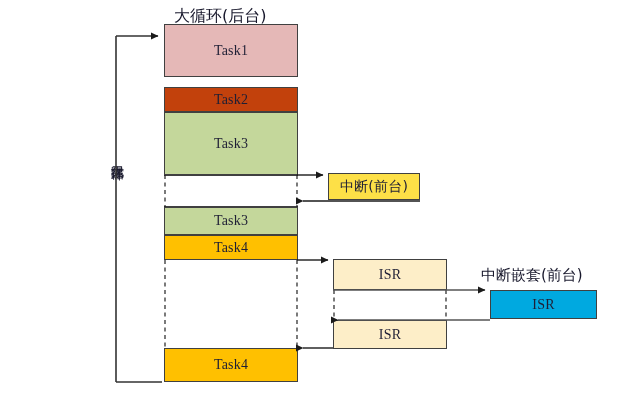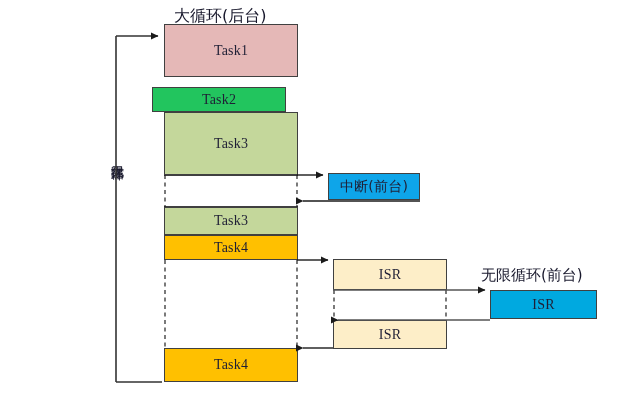--- a/index.html
+++ b/index.html
@@ -64,41 +64,41 @@
     pointer-events: none;
   }
 </style>
 </head>
 <body>
 
 <div id="diagram">
 
   <div class="label" style="left:142px; top:6px; font-size:16px;">大循环(后台)</div>
 
-  <div class="label" style="left:449px; top:266px; font-size:15px;">无限循环(前台)</div>
+  <div class="label" style="left:449px; top:266px; font-size:15px;">中断嵌套(前台)</div>
 
   <div class="vlabel" style="left:76px; top:155px; font-size:13px;">无限循环</div>
 
   <div class="box" style="left:132px; top:24px; width:134px; height:53px; background:#e5b8b7;">Task1</div>
 
-  <div class="box" style="left:120px; top:87px; width:134px; height:25px; background:#22c55e;">Task2</div>
+  <div class="box" style="left:132px; top:87px; width:134px; height:25px; background:#c2410c;">Task2</div>
 
   <div class="box" style="left:132px; top:112px; width:134px; height:63px; background:#c4d79b;">Task3</div>
 
   <div class="box" style="left:132px; top:175px; width:134px; height:32px; background:#ffffff; border-left:none; border-right:none;"></div>
 
   <div class="box" style="left:132px; top:207px; width:134px; height:28px; background:#c4d79b;">Task3</div>
 
   <div class="box" style="left:132px; top:235px; width:134px; height:25px; background:#ffc000;">Task4</div>
 
   <div class="box" style="left:132px; top:260px; width:134px; height:88px; background:#ffffff; border-left:none; border-right:none; border-top:none; border-bottom:none;"></div>
 
   <div class="box" style="left:132px; top:348px; width:134px; height:34px; background:#ffc000;">Task4</div>
 
-  <div class="box cjk" style="left:296px; top:173px; width:92px; height:27px; background:#0ea5e9; font-size:14px;">中断(前台)</div>
+  <div class="box cjk" style="left:296px; top:173px; width:92px; height:27px; background:#fde047; font-size:14px;">中断(前台)</div>
 
   <div class="box" style="left:301px; top:259px; width:114px; height:31px; background:#fdeec8;">ISR</div>
 
   <div class="box" style="left:301px; top:320px; width:114px; height:29px; background:#fdeec8;">ISR</div>
 
   <div class="box" style="left:458px; top:290px; width:107px; height:29px; background:#00a9e0;">ISR</div>
 
   <svg class="overlay" viewBox="0 0 641 405" xmlns="http://www.w3.org/2000/svg">
     <defs>
       <marker id="arrowR" markerWidth="8" markerHeight="8" refX="7" refY="4" orient="auto" markerUnits="userSpaceOnUse">

